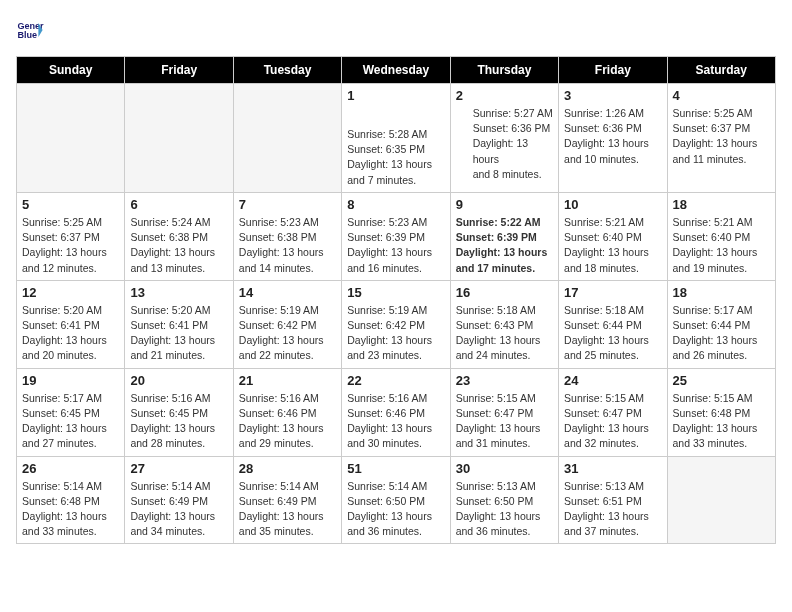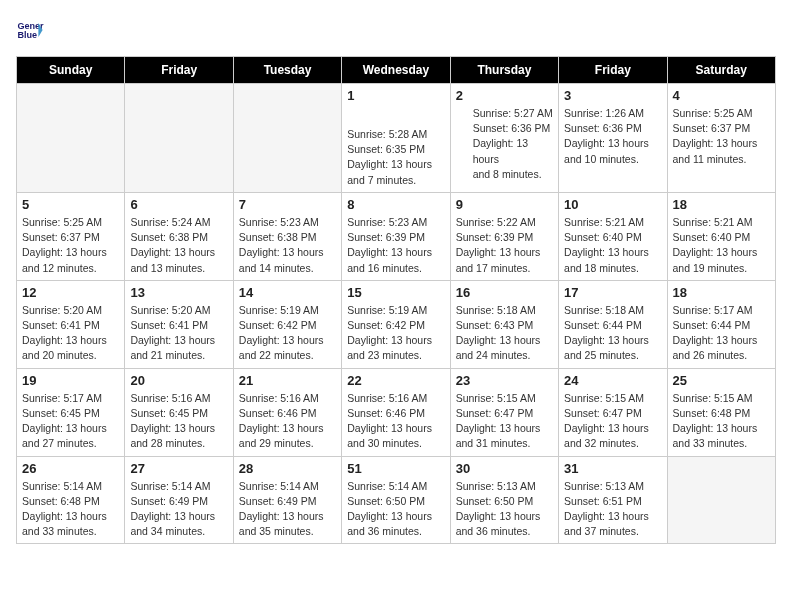--- a/index.html
+++ b/index.html
@@ -167,21 +167,21 @@
         </td>
         <td>
           <span class="day-number">8</span>
           <div class="day-info" style="white-space: pre-line;">Sunrise: 5:23 AM
 Sunset: 6:39 PM
 Daylight: 13 hours
 and 16 minutes.</div>
         </td>
         <td>
           <span class="day-number">9</span>
-          <div class="day-info" style="white-space: pre-line;">Sunrise: 5:22 AM
+          <div class="day-info" style="white-space: pre-line; font-weight: bold;">Sunrise: 5:22 AM
 Sunset: 6:39 PM
 Daylight: 13 hours
 and 17 minutes.</div>
         </td>
         <td>
           <span class="day-number">10</span>
           <div class="day-info" style="white-space: pre-line;">Sunrise: 5:21 AM
 Sunset: 6:40 PM
 Daylight: 13 hours
 and 18 minutes.</div>

